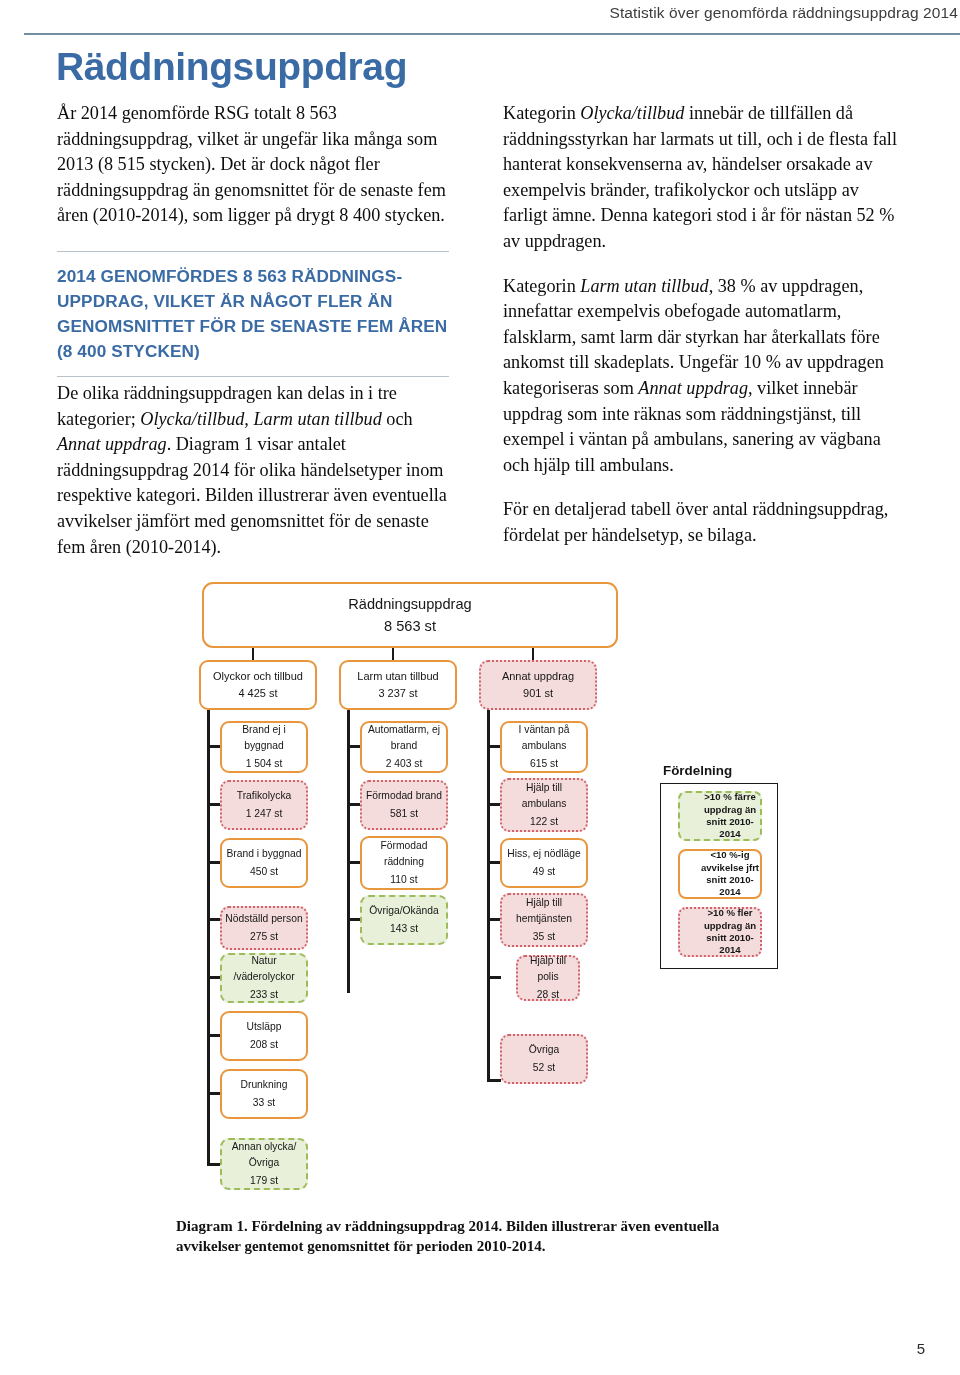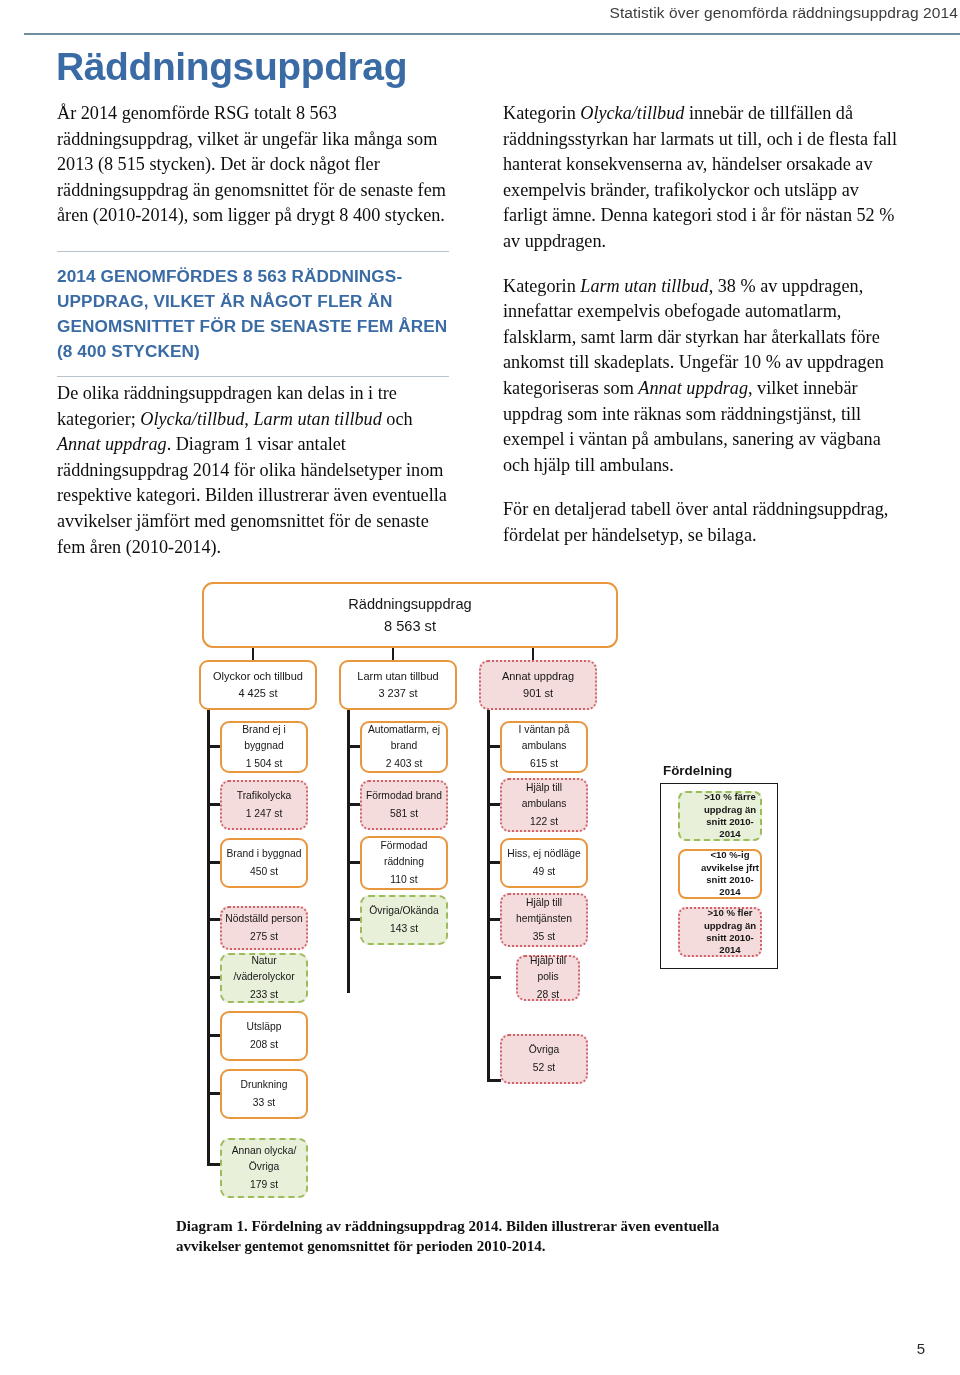--- a/index.html
+++ b/index.html
@@ -297,21 +297,21 @@
     <span class="ncount">208 st</span>
   </div>
 
   <div class="connector" style="left:207px; top:514px; width:14px; height:3px;"></div>
   <div class="node n-orange" style="left:220px; top:491px; width:88px; height:50px;">
     <span class="nlabel">Drunkning</span>
     <span class="ncount">33 st</span>
   </div>
 
   <div class="connector" style="left:207px; top:585px; width:14px; height:3px;"></div>
-  <div class="node n-green" style="left:220px; top:560px; width:88px; height:60px;">
+  <div class="node n-green" style="left:220px; top:560px; width:88px; height:52px;">
     <span class="nlabel">Annan olycka/Övriga</span>
     <span class="ncount">179 st</span>
   </div>
 
   <div class="connector" style="left:347px; top:132px; width:3px; height:283px;"></div>
 
   <div class="connector" style="left:347px; top:167px; width:14px; height:3px;"></div>
   <div class="node n-orange" style="left:360px; top:143px; width:88px; height:52px;">
     <span class="nlabel">Automatlarm, ej brand</span>
     <span class="ncount">2 403 st</span>

